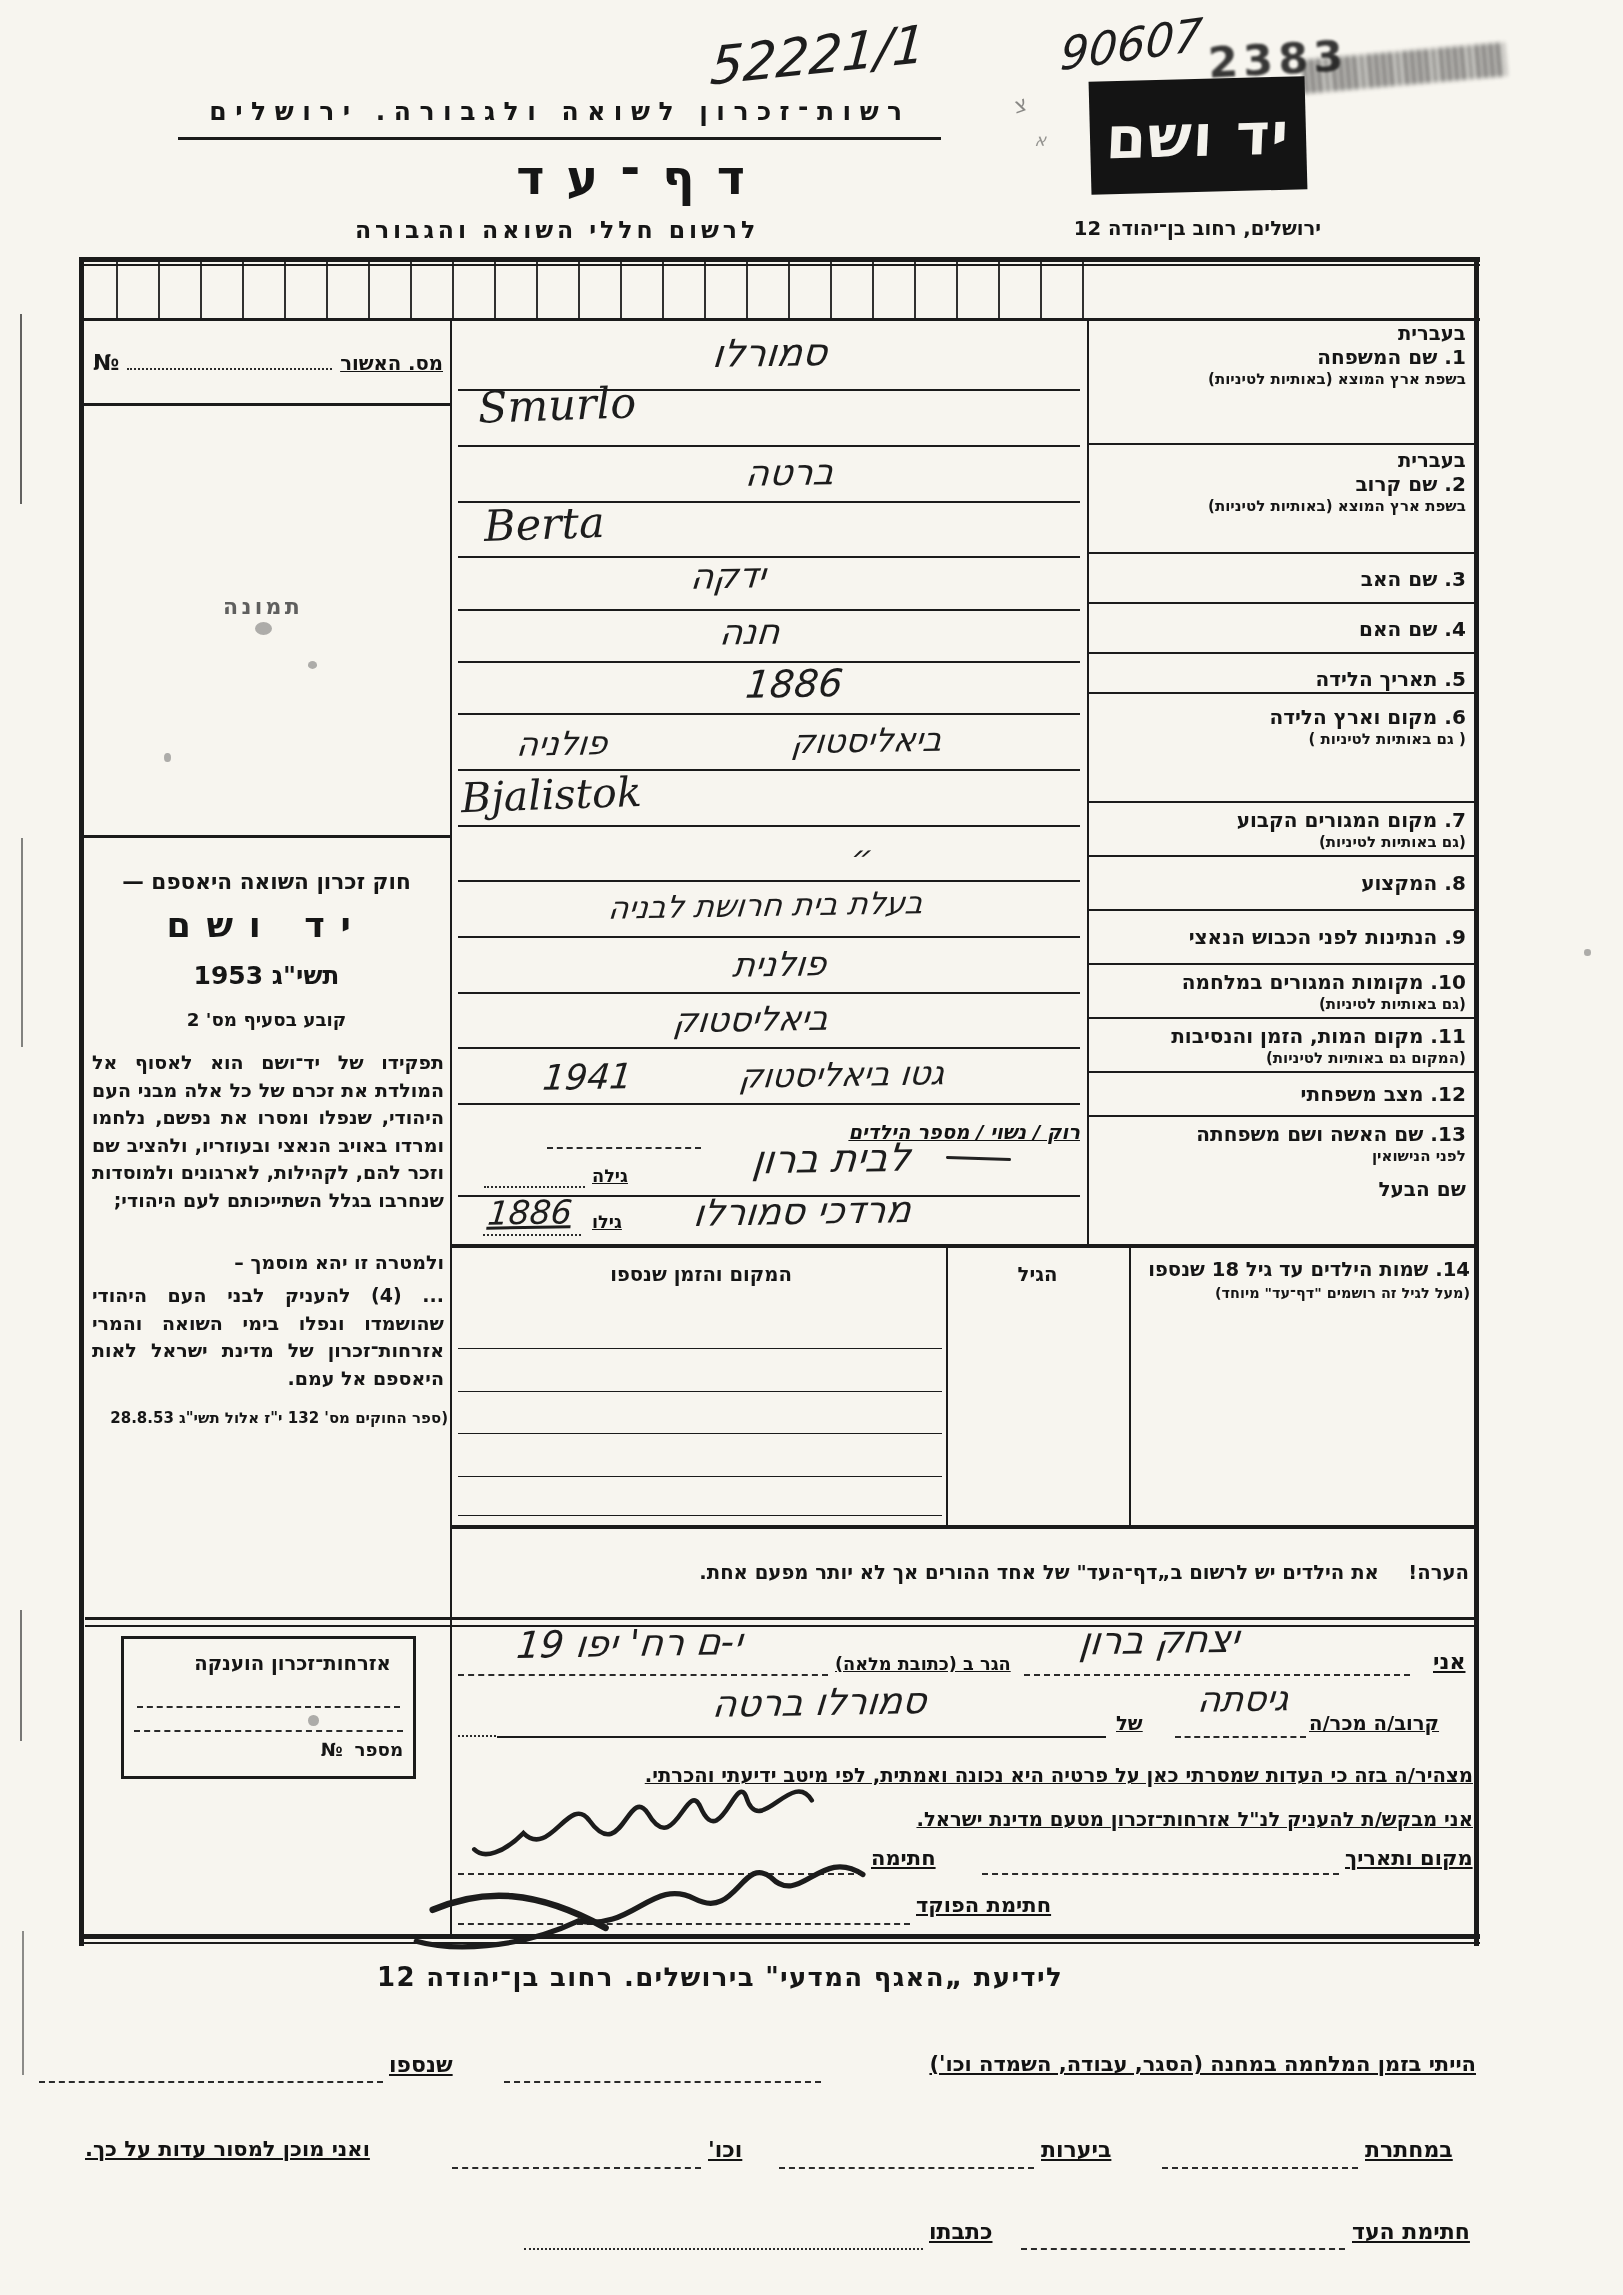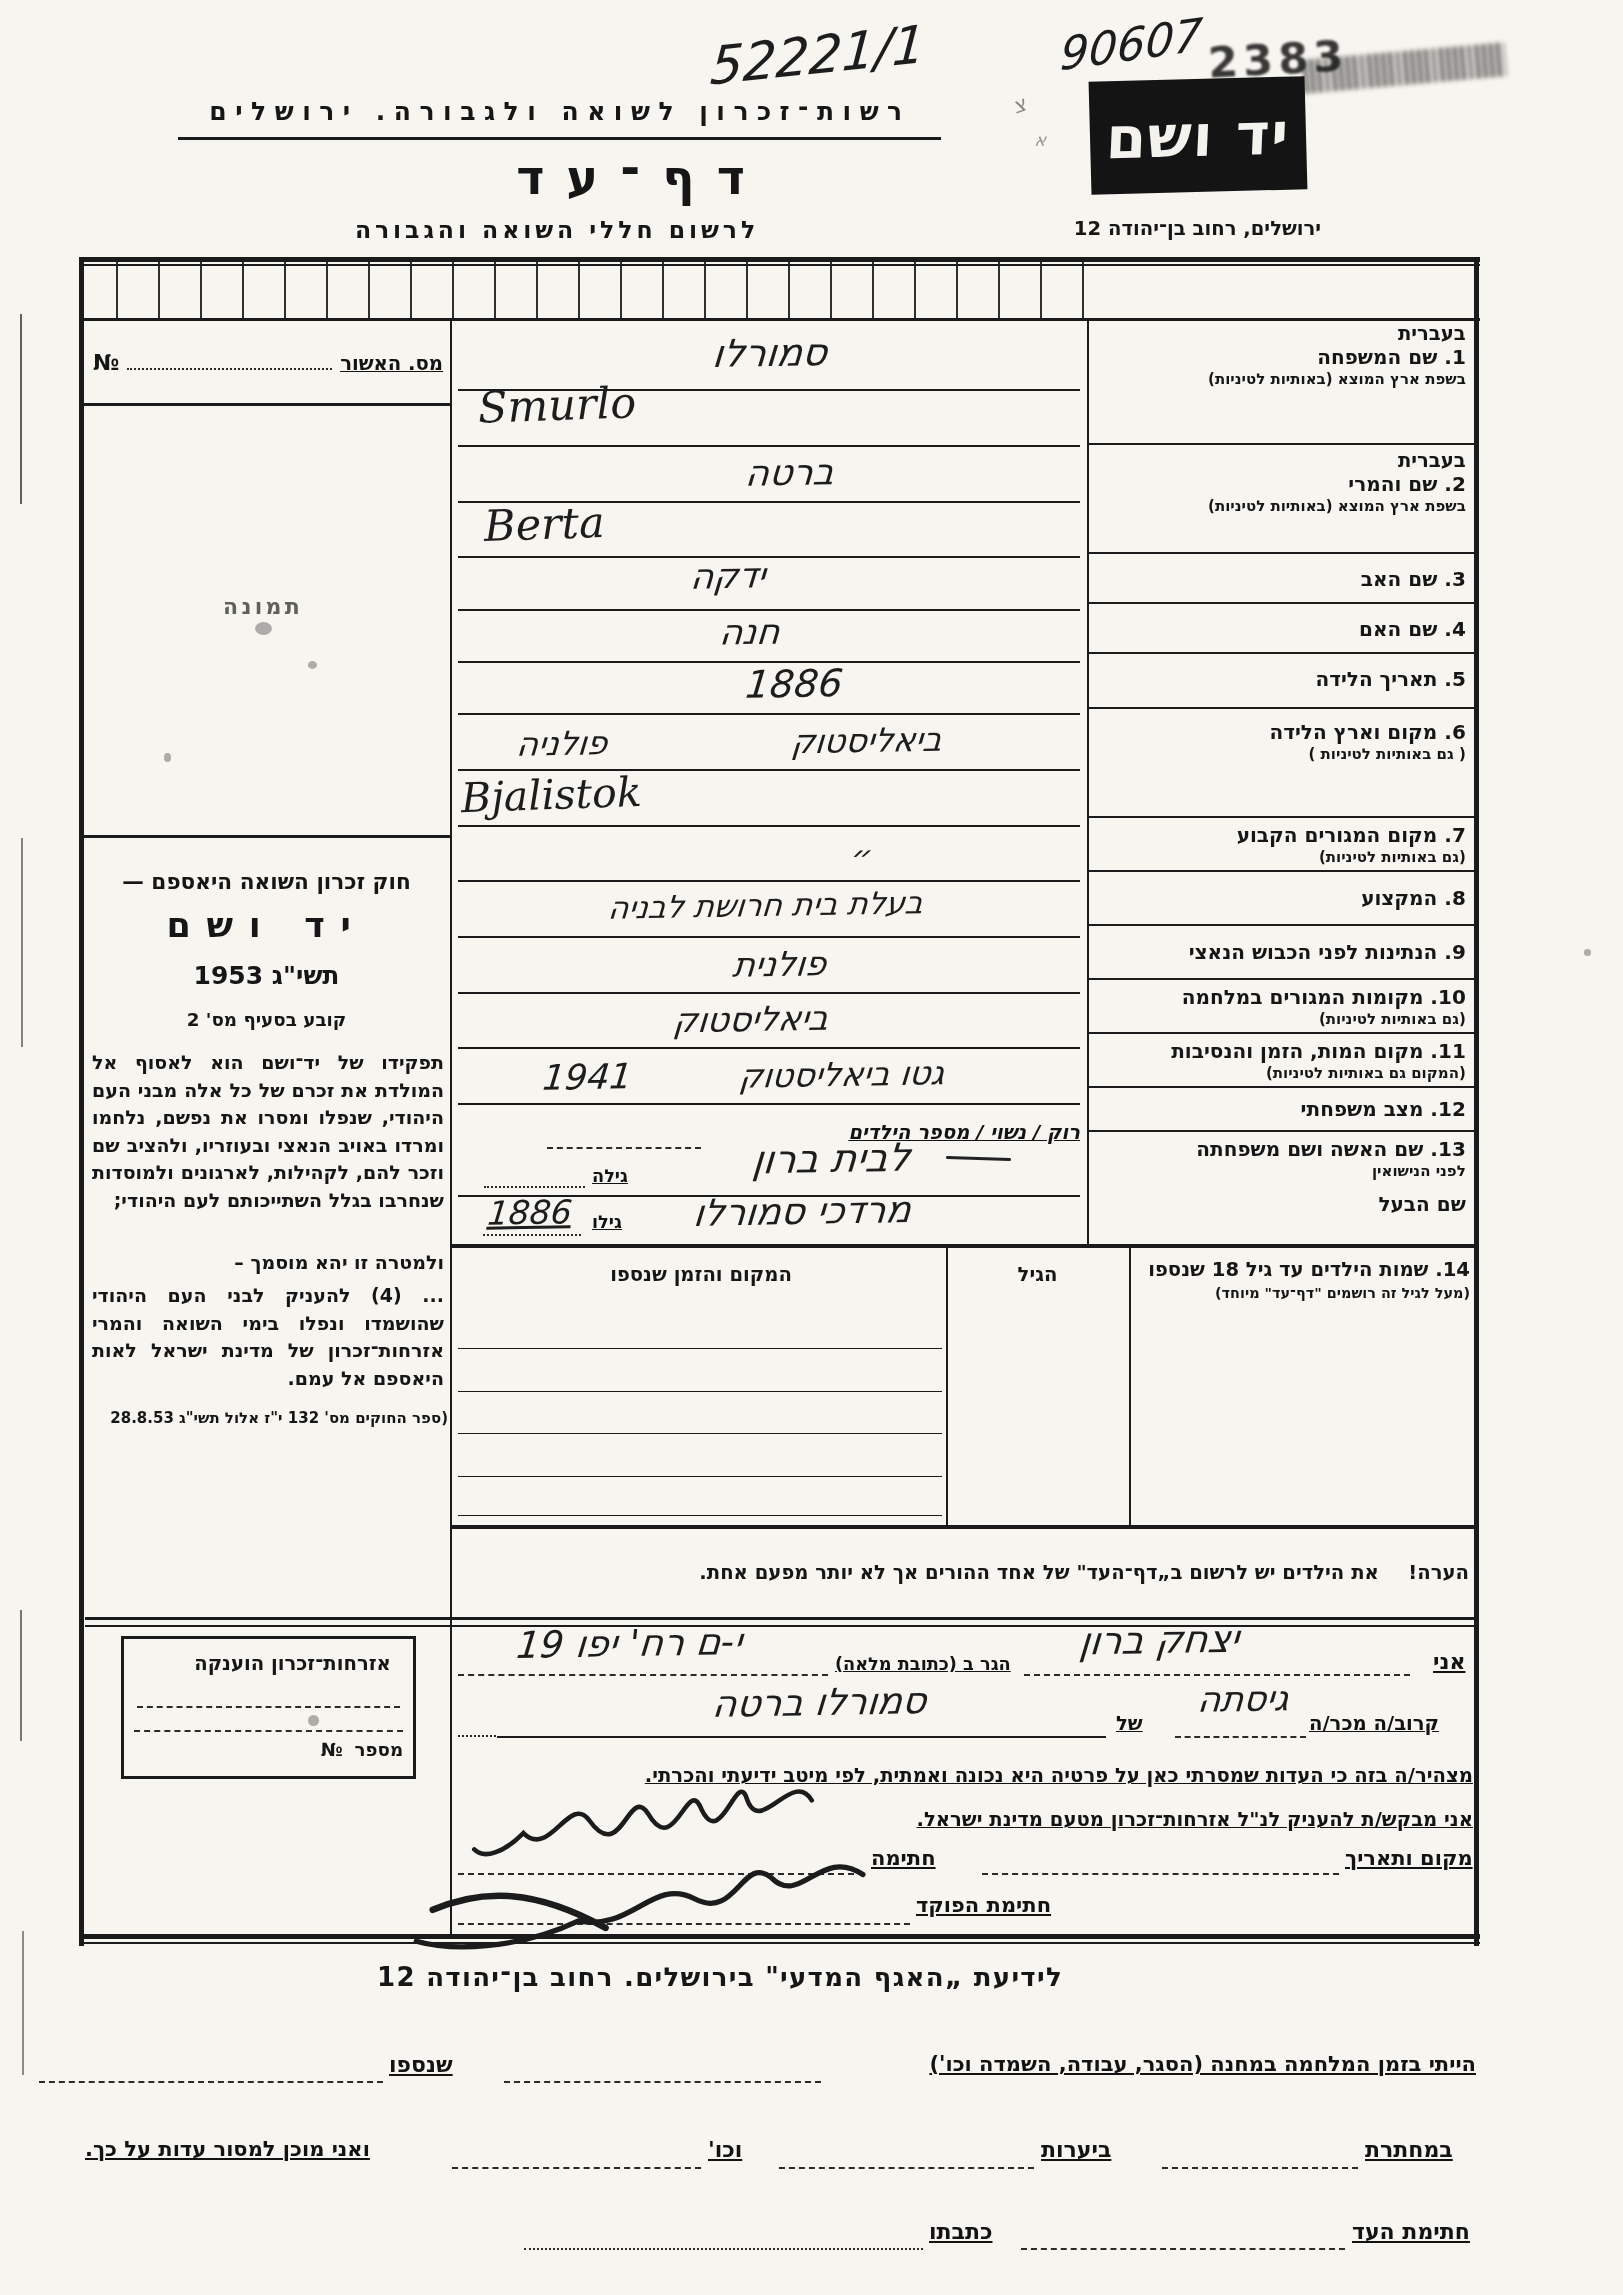--- a/index.html
+++ b/index.html
@@ -98,30 +98,30 @@
   </div>
 
   <div class="rightcol">
     <div class="rrow" style="height:127px;">
       <div class="flang">בעברית</div>
       <div class="ftitle"><span>1.</span> <span>שם המשפחה</span></div>
       <div class="fsub">בשפת ארץ המוצא (באותיות לטיניות)</div>
     </div>
     <div class="rrow" style="height:109px;">
       <div class="flang">בעברית</div>
-      <div class="ftitle"><span>2.</span> <span>שם והמרי</span></div>
+      <div class="ftitle"><span>2.</span> <span>שם קרוב</span></div>
       <div class="fsub">בשפת ארץ המוצא (באותיות לטיניות)</div>
     </div>
     <div class="rrow" style="height:50px;padding-top:13px;">
       <div class="ftitle"><span>3.</span> <span>שם האב</span></div>
     </div>
     <div class="rrow" style="height:50px;padding-top:13px;">
       <div class="ftitle"><span>4.</span> <span>שם האם</span></div>
     </div>
-    <div class="rrow" style="height:55px;padding-top:13px;">
+    <div class="rrow" style="height:40px;padding-top:13px;">
       <div class="ftitle"><span>5.</span> <span>תאריך הלידה</span></div>
     </div>
     <div class="rrow" style="height:109px;padding-top:10.5px;">
       <div class="ftitle"><span>6.</span> <span>מקום וארץ הלידה</span></div>
       <div class="fsub">( גם באותיות לטיניות )</div>
     </div>
     <div class="rrow" style="height:54px;padding-top:5.2px;">
       <div class="ftitle"><span>7.</span> <span>מקום המגורים הקבוע</span></div>
       <div class="fsub">(גם באותיות לטיניות)</div>
     </div>

